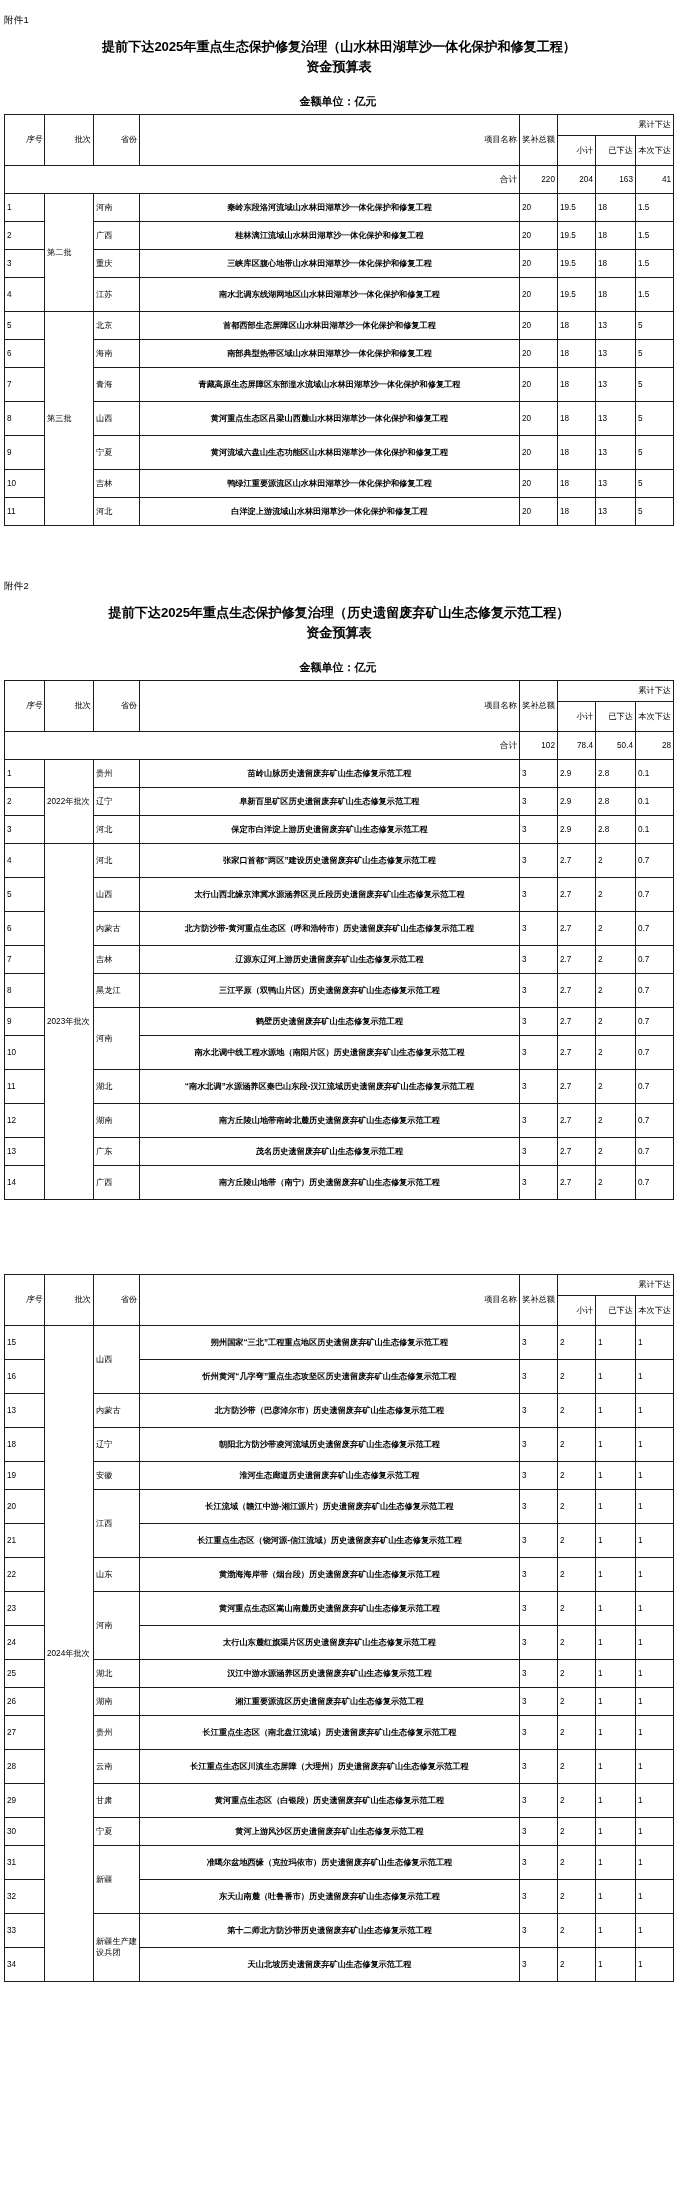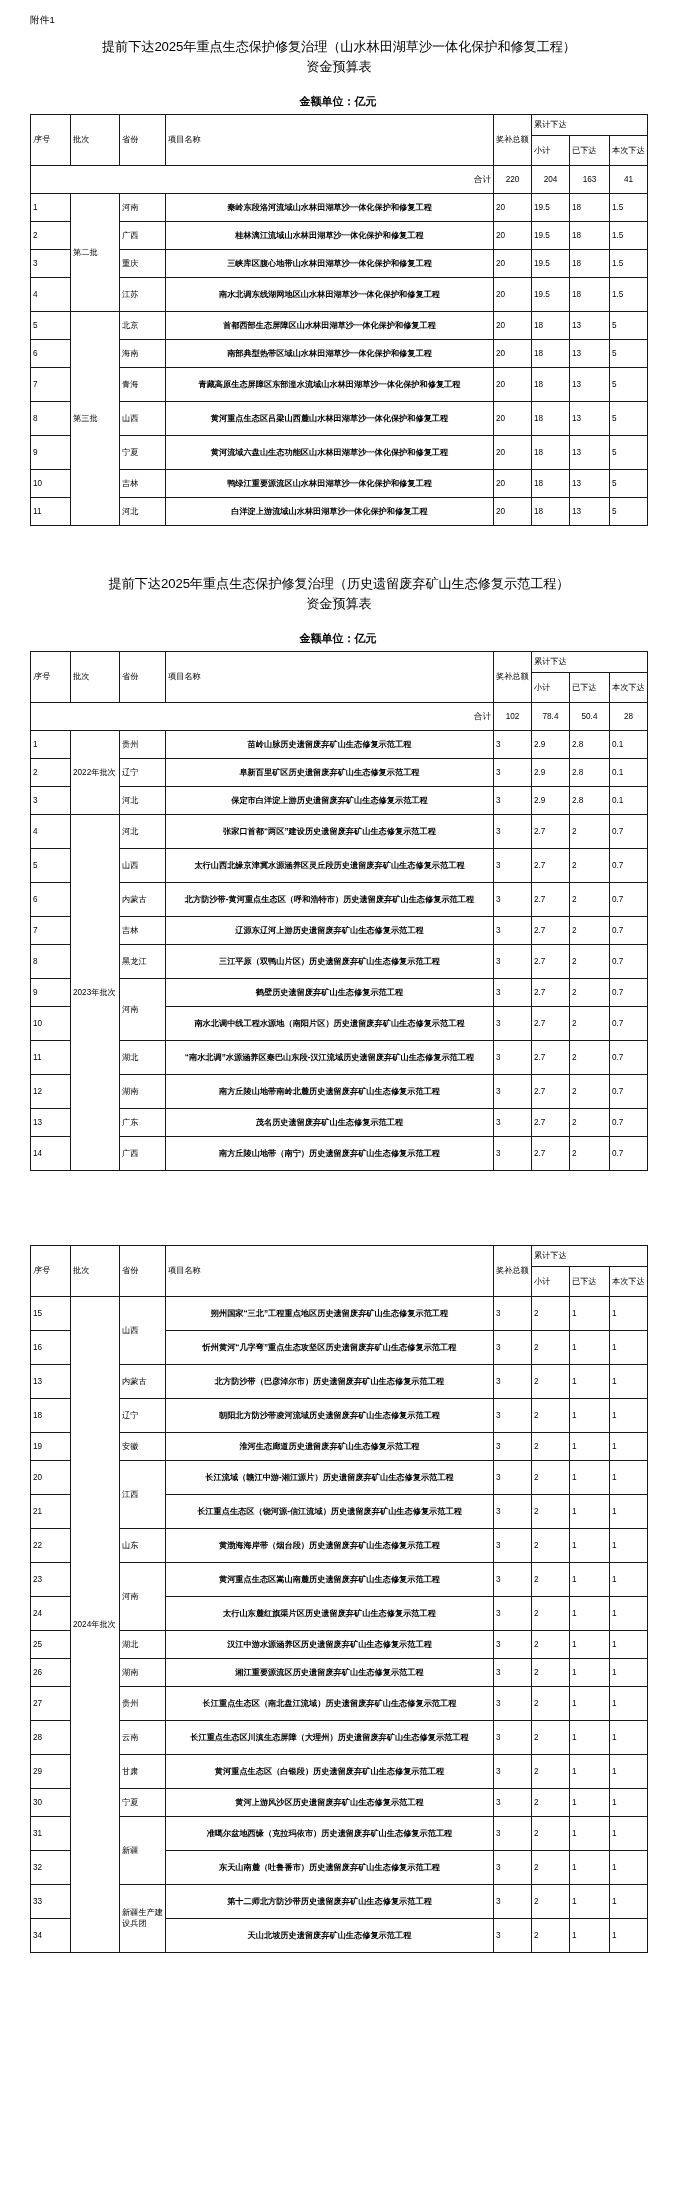--- a/index.html
+++ b/index.html
@@ -9,34 +9,34 @@
   }
   body {
     width: 678px;
     font-family: "Liberation Serif", "DejaVu Serif", serif;
     color: #000000;
     -webkit-font-smoothing: antialiased;
   }
   .page {
     width: 678px;
     box-sizing: border-box;
-    padding: 0 30px;
+    padding: 0 4px;
   }
   .attach-label {
     font-family: "Liberation Sans", "DejaVu Sans", sans-serif;
     font-size: 9.5px;
     color: #000;
     padding-top: 14px;
     padding-bottom: 2px;
     letter-spacing: 0.2px;
   }
   .doc-title {
     text-align: center;
     font-family: "Liberation Sans", "DejaVu Sans", sans-serif;
-    font-weight: normal;
+    font-weight: bold;
     font-size: 13.2px;
     line-height: 1.55;
     padding-top: 8px;
     padding-bottom: 2px;
     letter-spacing: -0.1px;
   }
   .doc-title .line2 {
     display: block;
   }
   .unit-line {
@@ -57,36 +57,36 @@
   table.budget th,
   table.budget td {
     border: 1px solid #1a1a1a;
     font-size: 8.2px;
     line-height: 1.35;
     padding: 1px 2px;
     vertical-align: middle;
     word-break: break-all;
   }
   table.budget th {
-    text-align: left;
+    text-align: right;
     font-weight: normal;
   }
   .c-no    { width: 40px;  text-align: center; }
   .c-batch { width: 49px;  text-align: center; }
   .c-prov  { width: 46px;  text-align: center; }
   .c-name  { width: auto;  text-align: center; padding-left: 4px; font-weight: bold; }
   .c-total { width: 38px;  text-align: center; }
   .c-sub   { width: 38px;  text-align: center; }
   .c-done  { width: 40px;  text-align: center; }
   .c-this  { width: 38px;  text-align: center; }
   .hdr-tall { height: 46px; font-style: italic; }
   .hdr-group { height: 18px; }
   .hdr-sub { height: 27px; }
   .row-total td {
-    text-align: center;
+    text-align: right;
     height: 25px;
   }
   .row-total .total-label {
     text-align: right;
     font-size: 8.6px;
   }
   tr.data-row td { height: 25px; }
   tr.data-row-2 td { height: 31px; }
   .spacer-block { height: 40px; }
   .spacer-block-mid { height: 74px; }
@@ -242,20 +242,21 @@
           <td>13</td>
           <td>5</td>
         </tr>
       </tbody>
     </table>
   </div>
 
   <div class="spacer-block"></div>
 
   <div>
+    <div class="attach-label">附件2</div>
     <div class="doc-title">
       <span>提前下达2025年重点生态保护修复治理（历史遗留废弃矿山生态修复示范工程）</span>
       <span class="line2">资金预算表</span>
     </div>
     <div class="unit-line">金额单位：亿元</div>
 
     <table class="budget">
       <colgroup>
         <col class="c-no">
           <col class="c-batch">

